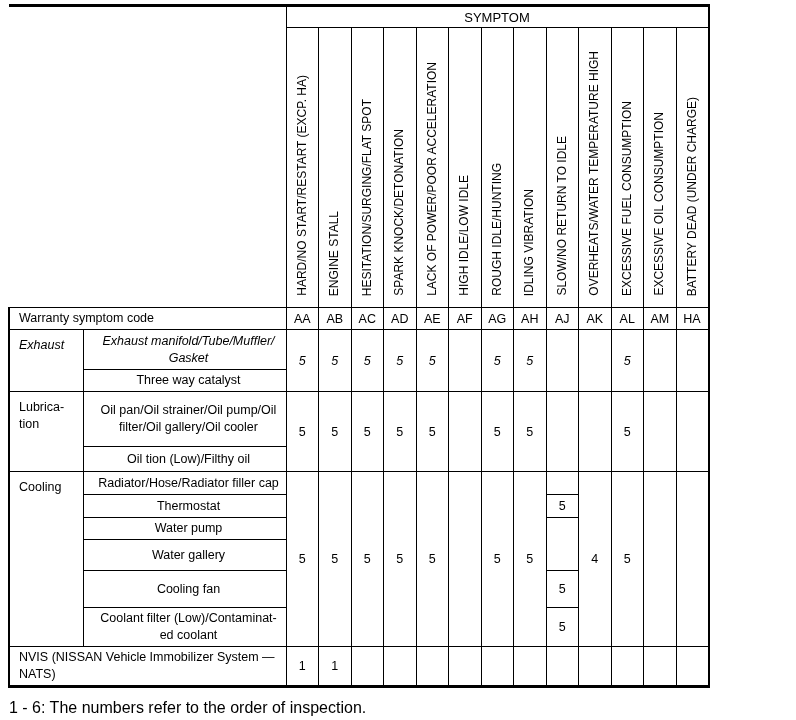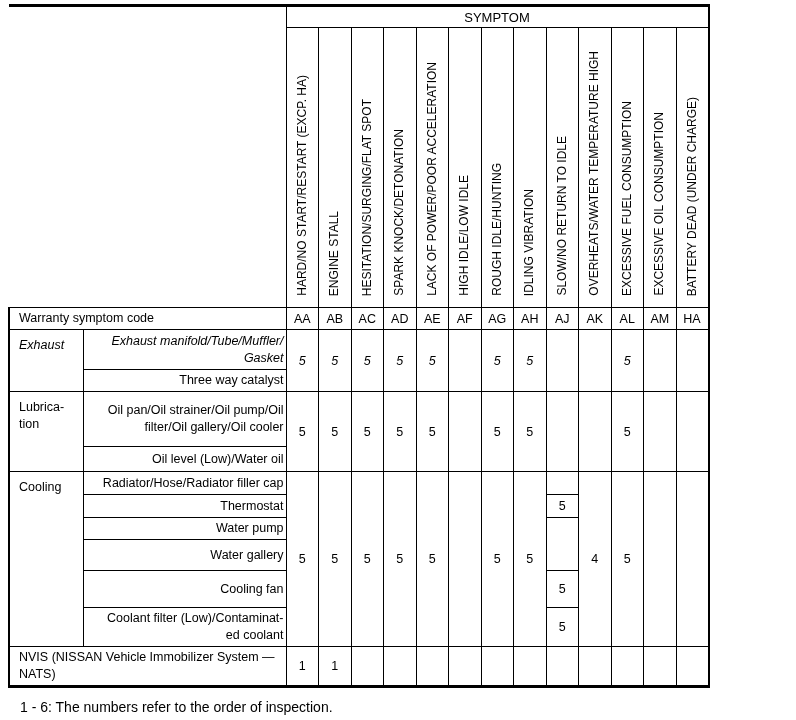--- a/index.html
+++ b/index.html
@@ -59,35 +59,35 @@
   td.g {
     vertical-align: top;
     text-align: left;
     padding: 7px 2px 2px 9px;
     white-space: pre;
     line-height: 1.35;
     font-size: 12.5px;
   }
   td.i {
     vertical-align: middle;
-    text-align: right;
+    text-align: center;
     padding: 2px 2px 2px 10px;
     white-space: pre;
     line-height: 1.35;
     font-size: 12.5px;
   }
   td.v {
     text-align: center;
     vertical-align: middle;
     font-size: 12.5px;
   }
   #footnote {
     position: absolute;
-    left: 20px; top: 699px;
-    font-size: 14px;
+    left: 9px; top: 699px;
+    font-size: 16px;
   }
 </style>
 </head>
 <body>
 
 <table id="symptom-table">
   <colgroup>
     <col style="width:74px">
       <col style="width:203px">
     <col style="width:32.5px">
@@ -178,21 +178,21 @@
     <td class="v" rowspan="2"></td>
     <td class="v" rowspan="2">5</td>
     <td class="v" rowspan="2">5</td>
     <td class="v" rowspan="2"></td>
     <td class="v" rowspan="2"></td>
     <td class="v" rowspan="2">5</td>
     <td class="v" rowspan="2"></td>
     <td class="v" rowspan="2"></td>
   </tr>
   <tr style="height:25px;">
-    <td class="i">Oil level (Low)/Water oil</td>
+    <td class="i">Oil tion (Low)/Filthy oil</td>
   </tr>
 
   <tr style="height:23px;">
     <td class="g bl" rowspan="6">Cooling</td>
     <td class="i">Radiator/Hose/Radiator filler cap</td>
     <td class="v" rowspan="6">5</td>
     <td class="v" rowspan="6">5</td>
     <td class="v" rowspan="6">5</td>
     <td class="v" rowspan="6">5</td>
     <td class="v" rowspan="6">5</td>

